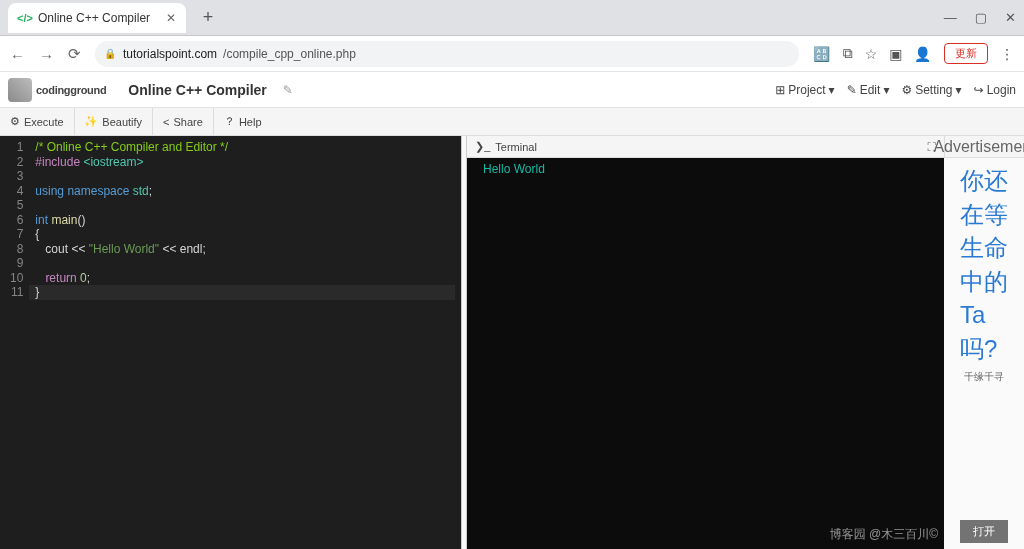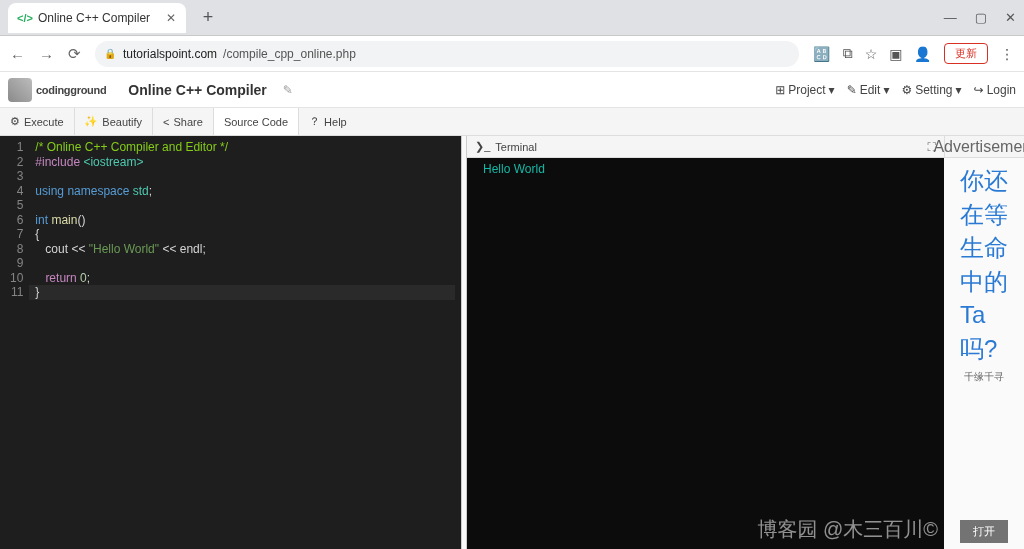--- a/index.html
+++ b/index.html
@@ -46,21 +46,21 @@
 .splitter{width:6px;background:#f9f9f9;border-left:1px solid #ccc;border-right:1px solid #ccc;cursor:col-resize}
 .terminal-pane{width:477px;display:flex;flex-direction:column}
 .term-header{height:22px;background:#f5f5f5;display:flex;align-items:center;padding:0 8px;font-size:11px;color:#444;border-bottom:1px solid #ddd;gap:5px}
 .term-header .max{margin-left:auto;font-size:12px;color:#666}
 .term-body{flex:1;background:#0c0c0c;color:#14b8a6;font-family:Consolas,Monaco,monospace;font-size:12px;padding:4px 16px}
 .ad-pane{width:80px;background:#fff;display:flex;flex-direction:column}
 .ad-header{height:22px;background:#f5f5f5;font-size:16px;color:#666;display:flex;align-items:center;justify-content:center;border-bottom:1px solid #ddd;border-left:1px solid #ddd}
 .ad-body{flex:1;background:#fafafa;padding:6px 16px;font-size:24px;color:#2a7ad4;display:flex;flex-direction:column;align-items:center;line-height:1.4;position:relative}
 .ad-body .small{font-size:10px;color:#666;margin-top:4px}
 .ad-open{background:#737373;color:#fff;font-size:11px;width:100%;text-align:center;padding:4px 0;margin-top:auto}
-.watermark{position:absolute;bottom:6px;right:86px;color:rgba(255,255,255,0.55);font-size:20px;font-family:"Microsoft YaHei",sans-serif;pointer-events:none}
+.watermark{position:absolute;bottom:6px;right:86px;color:rgba(255,255,255,0.55);font-size:12px;font-family:"Microsoft YaHei",sans-serif;pointer-events:none}
 </style>
 </head>
 <body>
 
 <div class="browser-chrome">
   <div class="tab">
     <span class="tab-favicon">&lt;/&gt;</span>
     <span>Online C++ Compiler</span>
     <span class="tab-close">✕</span>
   </div>
@@ -104,23 +104,20 @@
     <span class="hr-item">✎ <span>Edit</span> ▾</span>
     <span class="hr-item">⚙ <span>Setting</span> ▾</span>
     <span class="hr-item">↪ <span>Login</span></span>
   </div>
 </div>
 
 <div class="sub-toolbar">
   <div class="tb-btn">⚙ <span>Execute</span></div>
   <div class="tb-btn">✨ <span>Beautify</span></div>
   <div class="tb-btn">&lt; <span>Share</span></div>
-  <div class="tb-btn active">
-      <span>Source Code</span>
-    </div>
   <div class="tb-btn" style="border-right:none">？ <span>Help</span></div>
 </div>
 
 <div class="main">
   <div class="editor-pane">
     <div class="code-area">
       <div class="gutter" id="gutter">
           <div>1</div>
           <div>2</div>
           <div>3</div>

